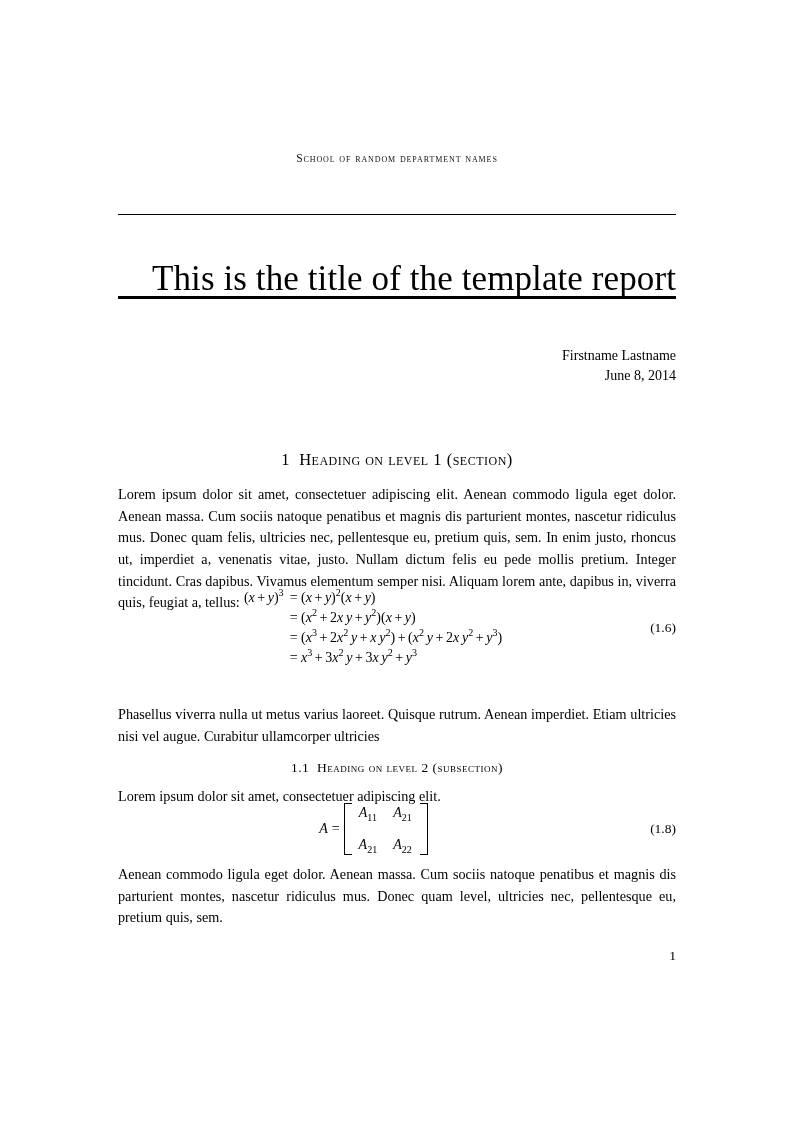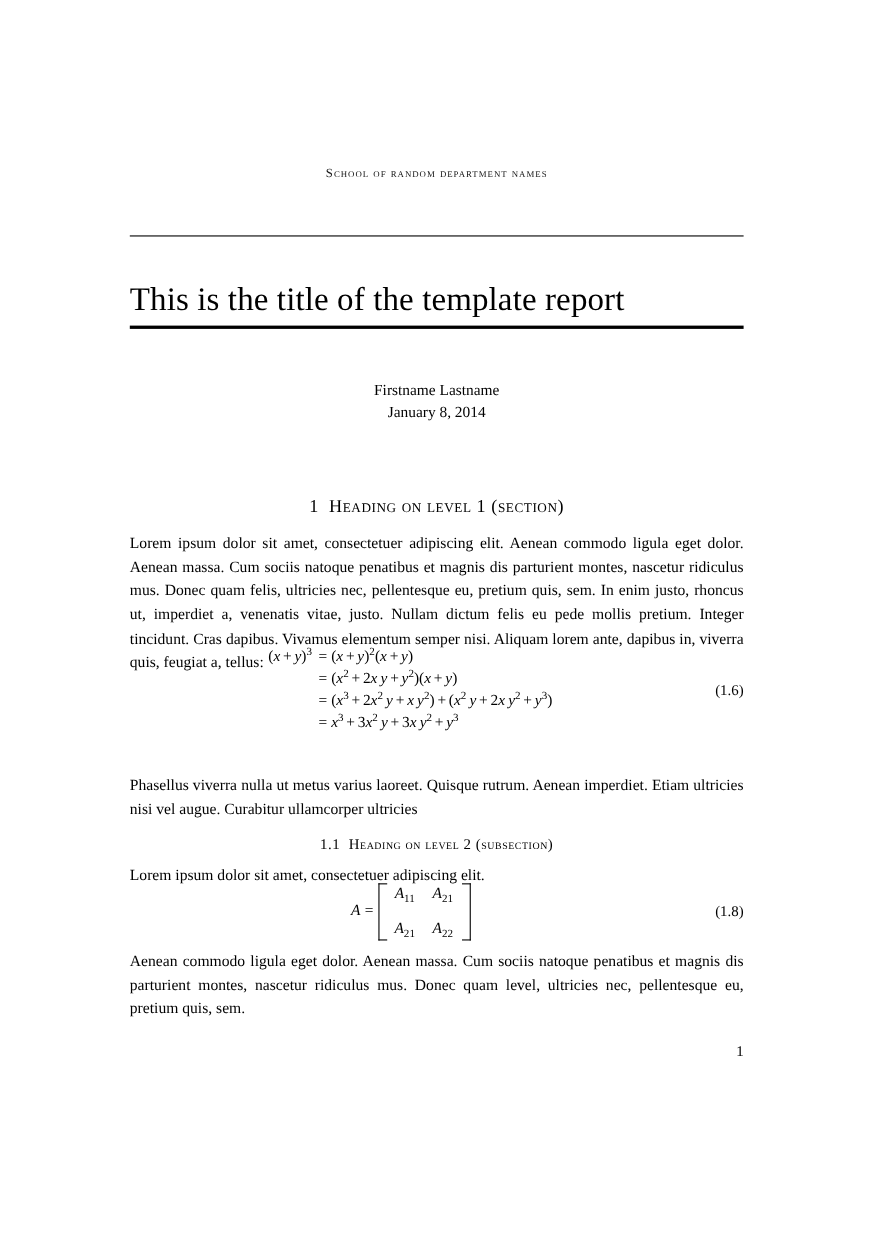--- a/index.html
+++ b/index.html
@@ -48,30 +48,30 @@
     border-top: 1.2px solid #000;
   }
   .rule-bottom {
     top: 296px;
     height: 0;
     border-top: 3.4px solid #000;
   }
 
   .doc-title {
     top: 236px;
-    text-align: left;
-    font-size: 30px;
+    text-align: right;
+    font-size: 35px;
     line-height: 1.15;
     font-weight: normal;
     letter-spacing: 0.1px;
   }
 
   .author-block {
     top: 346px;
-    text-align: center;
+    text-align: right;
     font-size: 14px;
     line-height: 1.45;
   }
   .author-block .date { display: block; }
 
   
   .h-section {
     top: 436px;
     text-align: center;
     font-size: 16.5px;
@@ -216,21 +216,21 @@
   <div class="block running-head">School of random department names</div>
 
   <div class="block rule-top"></div>
 
   <h1 class="block doc-title">This is the title of the template report</h1>
 
   <div class="block rule-bottom"></div>
 
   <div class="block author-block">
     <span>Firstname Lastname</span>
-    <span class="date">January 8, 2014</span>
+    <span class="date">June 8, 2014</span>
   </div>
 
   <h2 class="block h-section">
     <span class="num">1</span>&nbsp;&nbsp;<span>Heading on level 1 (section)</span>
   </h2>
 
   <p class="block para p1">Lorem ipsum dolor sit amet, consectetuer adipiscing elit. Aenean commodo ligula eget dolor. Aenean massa. Cum sociis natoque penatibus et magnis dis parturient montes, nascetur ridiculus mus. Donec quam felis, ultricies nec, pellentesque eu, pretium quis, sem. In enim justo, rhoncus ut, imperdiet a, venenatis vitae, justo. Nullam dictum felis eu pede mollis pretium. Integer tincidunt. Cras dapibus. Vivamus elementum semper nisi. Aliquam lorem ante, dapibus in, viverra quis, feugiat a, tellus:</p>
 
   <div class="eq-block eq1">
     <div class="eq-row">

